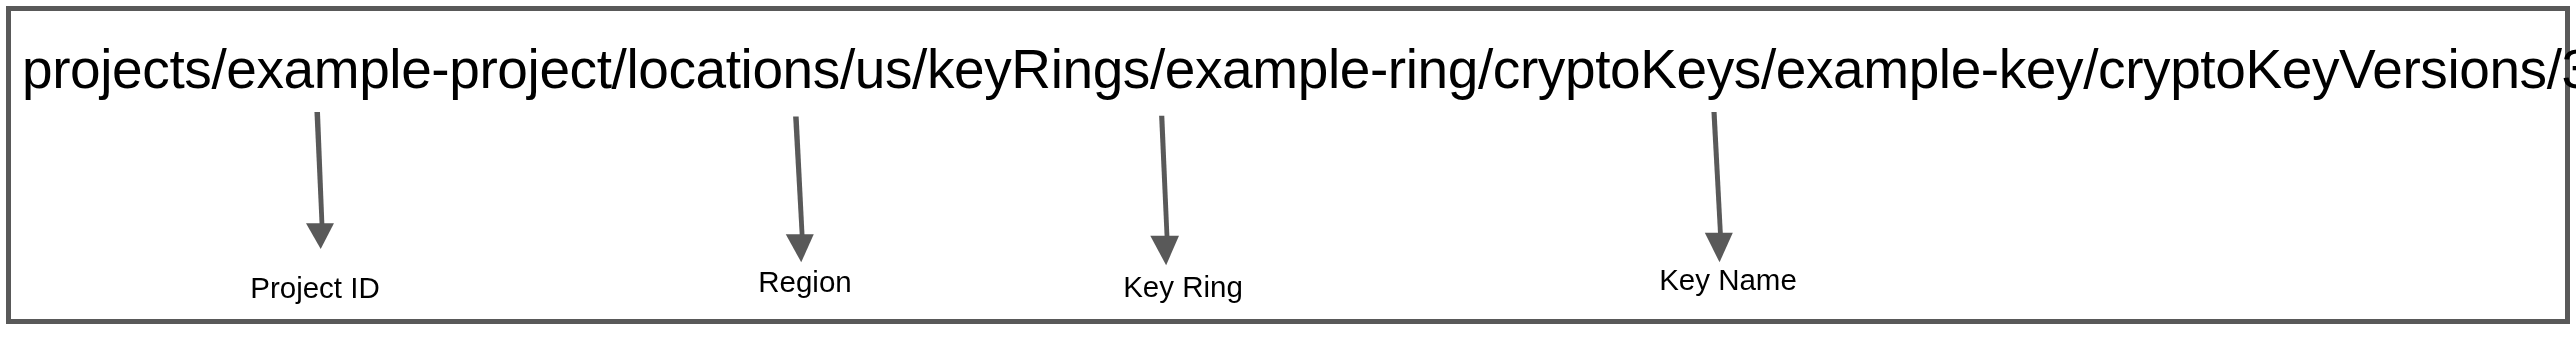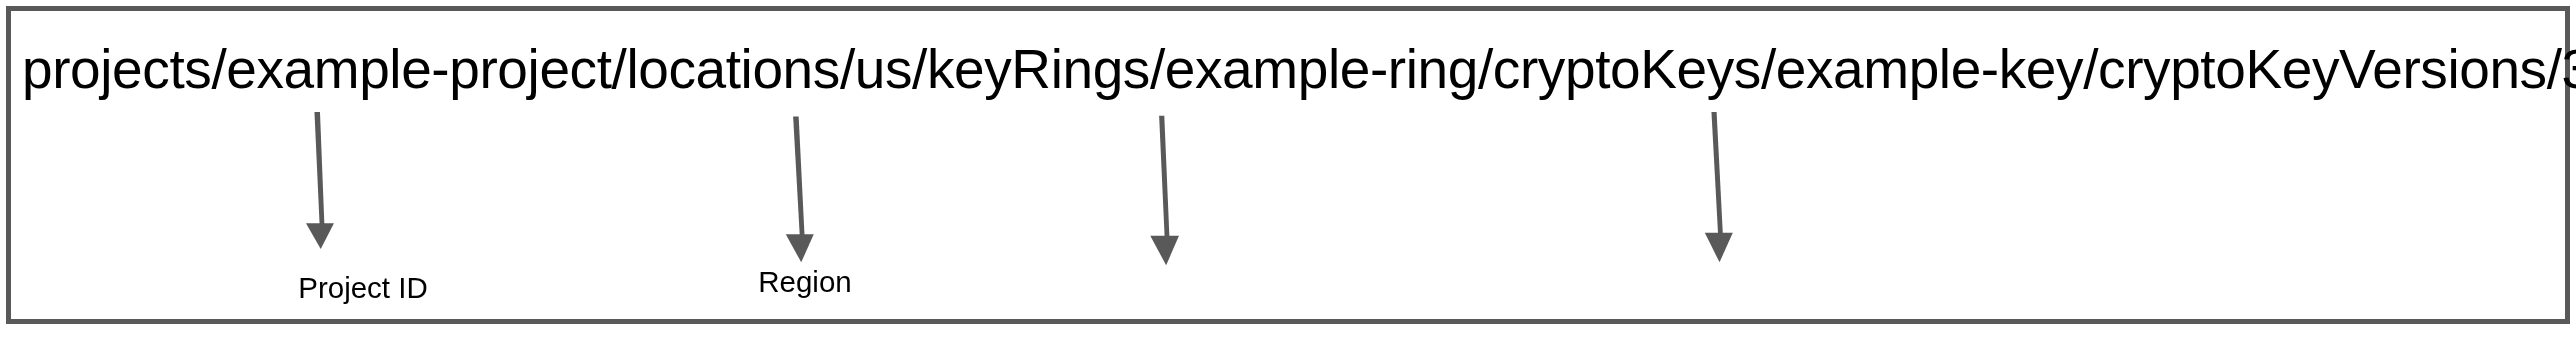--- a/index.html
+++ b/index.html
@@ -100,20 +100,22 @@
       <path d="M 1574.0 157 L 1581.5 322 L 1588.0 322 L 1581.0 157 Z" fill="#595959"></path>
       <path d="M 1562.0 320 L 1601.0 320 L 1583.5 360 Z" fill="#595959"></path>
     </g>
 
     <g>
       <path d="M 2324.0 152 L 2333.0 318 L 2339.5 318 L 2331.0 152 Z" fill="#595959"></path>
       <path d="M 2315.0 316 L 2353.0 316 L 2335.0 356 Z" fill="#595959"></path>
     </g>
   </svg>
 
-  <div class="annotation-label" style="left:315px; top:272px;margin-left:48px;">Project ID</div>
+  <div class="annotation-label" style="left:315px; top:272px;">Project ID</div>
 
   <div class="annotation-label" style="left:805px; top:266px;">Region</div>
 
+  <div class="annotation-label" style="left:1183px; top:271px;">Key Ring</div>
 
+  <div class="annotation-label" style="left:1728px; top:264px;">Key Name</div>
 
 </div>
 
 
 </body></html>

